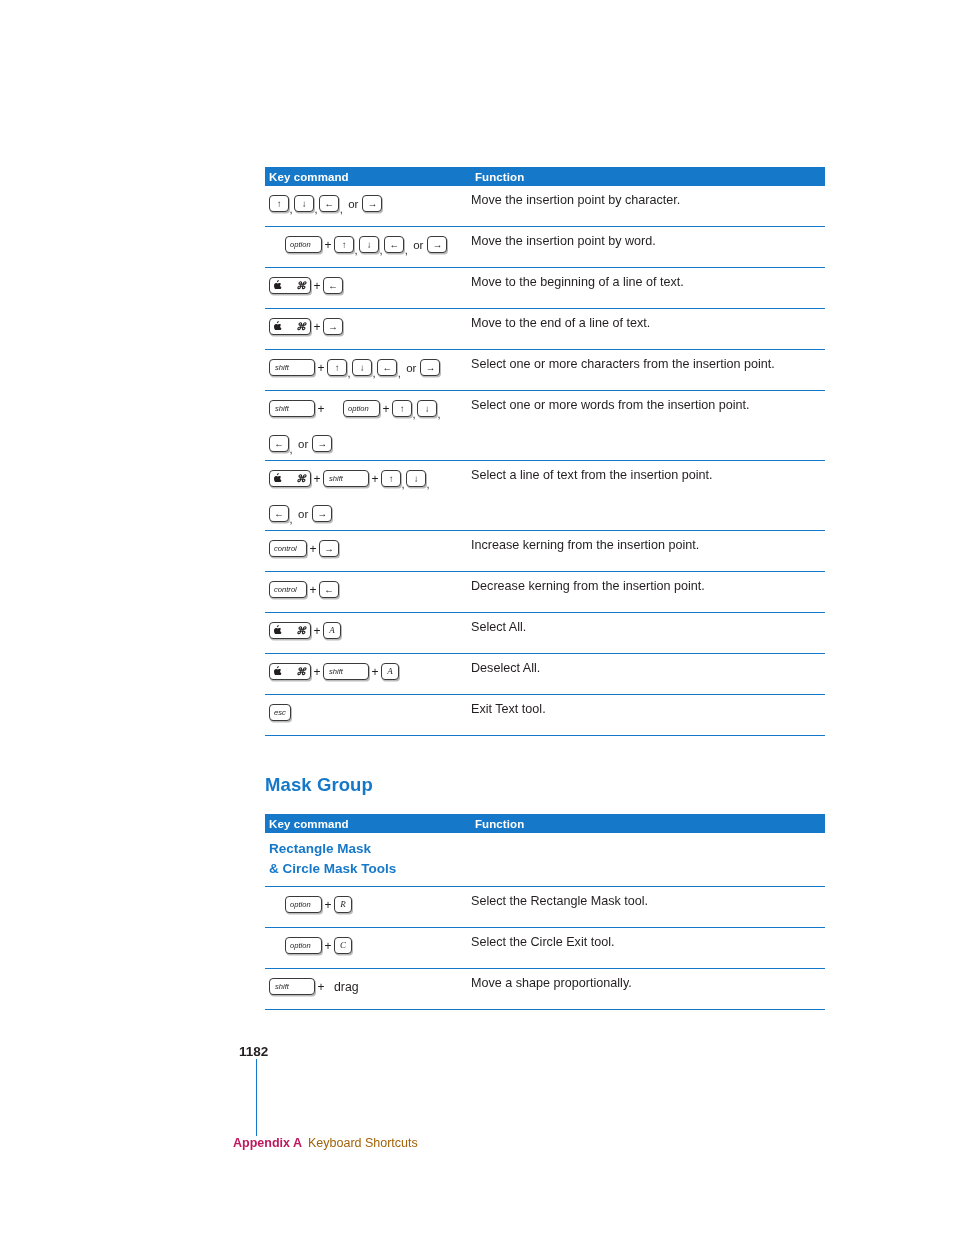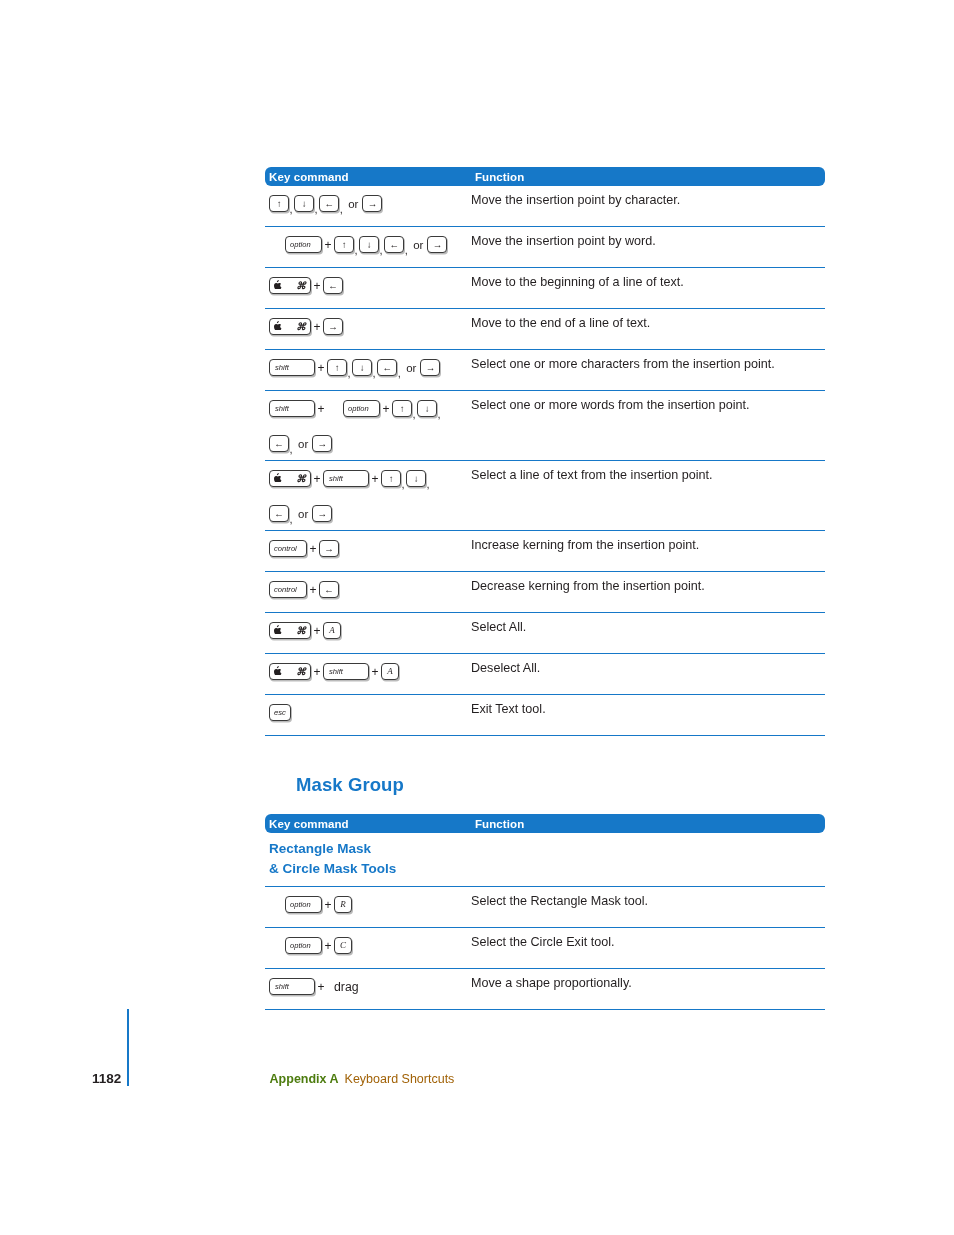--- a/index.html
+++ b/index.html
@@ -34,21 +34,20 @@
 
   .thead {
     background: #1678c8;
     height: 19px;
     display: flex;
     align-items: center;
     color: #ffffff;
     font-size: 11.5px;
     font-weight: bold;
     letter-spacing: 0.1px;
-    border-radius: 6px;
   }
   .th-key   { width: 205px; padding-left: 4px; }
   .th-func  { padding-left: 1px; }
 
   .sub-head {
     padding: 6px 0 7px 4px;
     color: #1678c8;
     font-weight: bold;
     font-size: 13.5px;
     line-height: 20px;
@@ -131,49 +130,49 @@
 
   
   .sec-head {
     position: absolute;
     left: 265px;
     top: 774px;
     color: #1678c8;
     font-size: 18.5px;
     font-weight: bold;
     letter-spacing: 0.1px;
-    margin-left: 31px;
   }
 
   
   .footer {
     position: absolute;
     left: 92px;
-    top: 1009px;
+    top: 1044px;
     display: flex;
-    align-items: flex-end;
+    align-items: center;
+    flex-direction: column;
   }
   .pg-num {
     font-size: 13.5px;
     font-weight: bold;
     color: #231f20;
     width: 32px;
   }
   .foot-rule {
     width: 1.6px;
     height: 77px;
     background: #1678c8;
     margin-left: 3px;
   }
   .foot-text {
     margin-left: 141px;
     font-size: 12.5px;
     white-space: nowrap;
   }
-  .foot-appendix { font-weight: bold; color: #4d7c0f; }
+  .foot-appendix { font-weight: bold; color: #be185d; }
   .foot-link { color: #a16207; margin-left: 6px; }
 </style>
 </head>
 <body>
 
 <div class="page">
 
   <div class="kc-table t1">
     <div class="thead">
       <div class="th-key">Key command</div>

